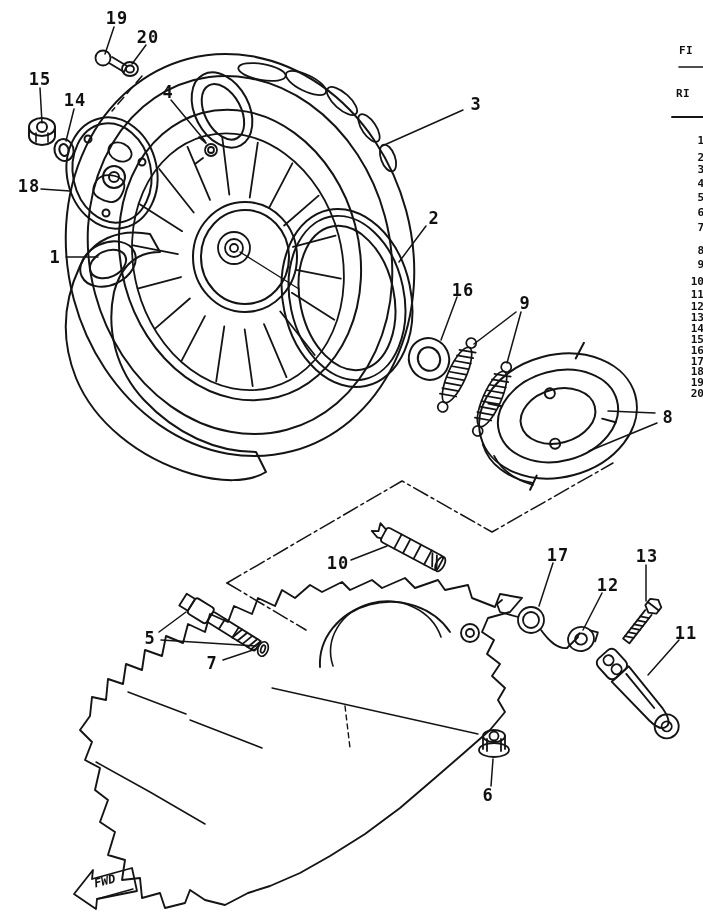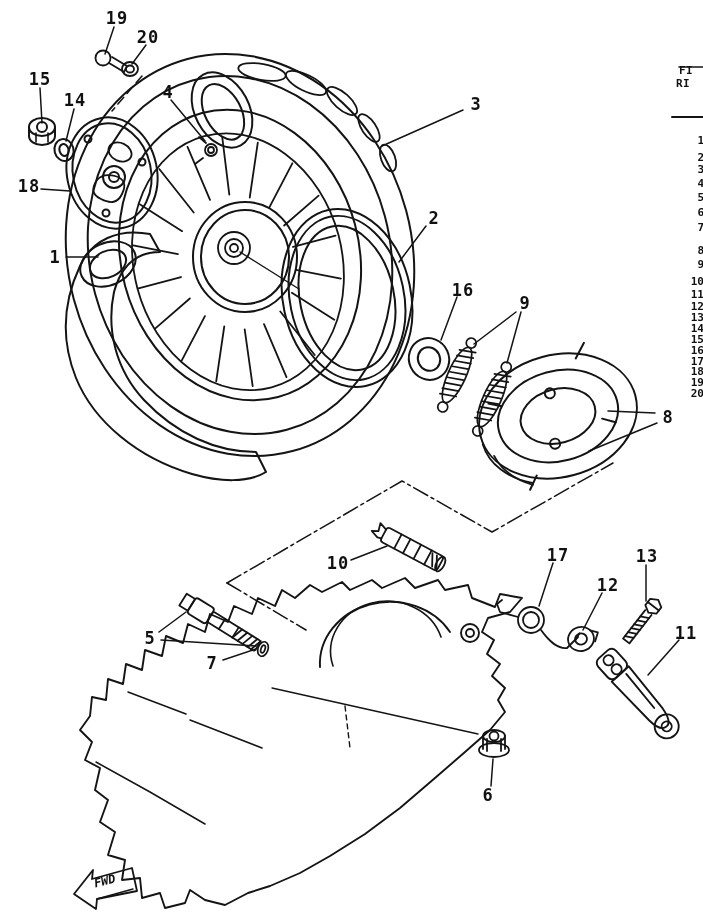--- a/index.html
+++ b/index.html
@@ -279,22 +279,22 @@
 <div class="callout" style="left:75px;top:100px;">14</div>
 <div class="callout" style="left:40px;top:79px;">15</div>
 <div class="callout" style="left:463px;top:290px;">16</div>
 <div class="callout" style="left:558px;top:555px;">17</div>
 <div class="callout" style="left:29px;top:186px;">18</div>
 <div class="callout" style="left:117px;top:18px;">19</div>
 <div class="callout" style="left:148px;top:37px;">20</div>
 
 <div class="fwd">FWD</div>
 
-<div class="tbl-head" style="left:679px;top:64px;">FI</div>
-<div class="tbl-head" style="left:676px;top:77px;">RI</div>
+<div class="tbl-head" style="left:679px;top:44px;">FI</div>
+<div class="tbl-head" style="left:676px;top:87px;">RI</div>
 
 <div class="tbl-row" style="top:134px;">1</div>
 <div class="tbl-row" style="top:151px;">2</div>
 <div class="tbl-row" style="top:163px;">3</div>
 <div class="tbl-row" style="top:177px;">4</div>
 <div class="tbl-row" style="top:191px;">5</div>
 <div class="tbl-row" style="top:206px;">6</div>
 <div class="tbl-row" style="top:221px;">7</div>
 <div class="tbl-row" style="top:244px;">8</div>
 <div class="tbl-row" style="top:258px;">9</div>

